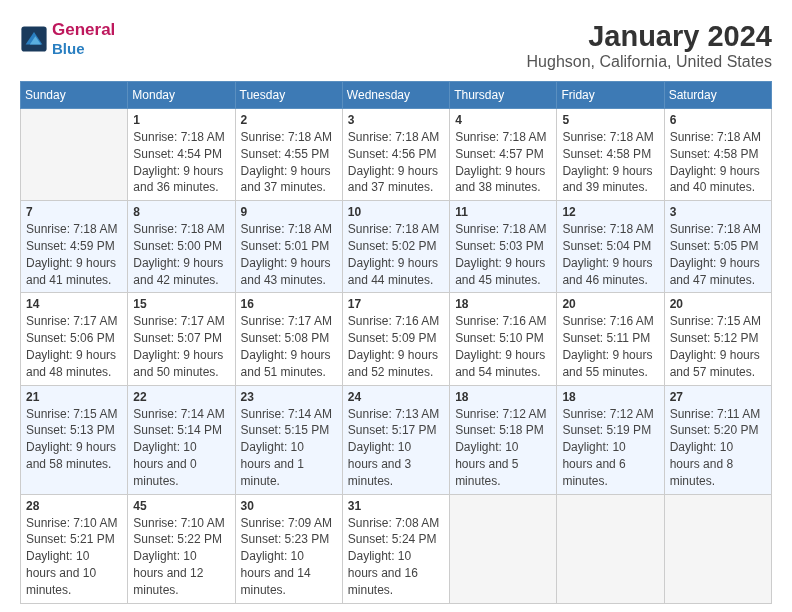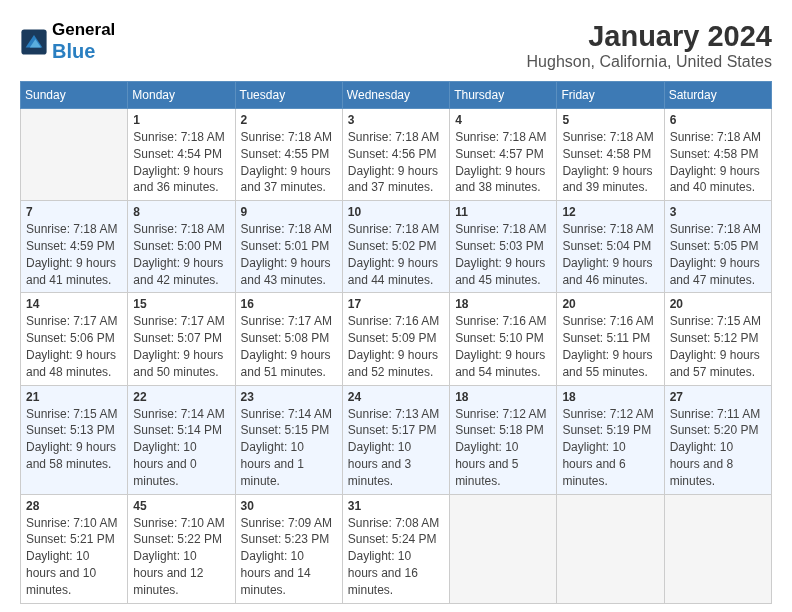--- a/index.html
+++ b/index.html
@@ -82,22 +82,22 @@
 <body>
 
 <div class="header">
   <div class="logo">
     <svg class="logo-icon" viewBox="0 0 40 40">
       <rect x="2" y="2" width="36" height="36" rx="4" fill="#1a3a5c"></rect>
       <polygon points="8,28 20,10 32,28" fill="#2a7fc1"></polygon>
       <polygon points="14,28 22,16 30,28" fill="#5aafdf"></polygon>
     </svg>
     <div>
-      <div style="font-size:17px;font-weight:bold;color:#000000;">General</div>
-      <div style="font-size:20px;font-weight:bold;color:#2a7fc1;">Blue</div>
+      <div style="font-size:17px;font-weight:bold;color:#be185d;">General</div>
+      <div style="font-size:15px;font-weight:bold;color:#2a7fc1;">Blue</div>
     </div>
   </div>
   <div class="title-block">
     <div class="month-title">January 2024</div>
     <div class="location">Hughson, California, United States</div>
   </div>
 </div>
 
 <table>
   <thead>

